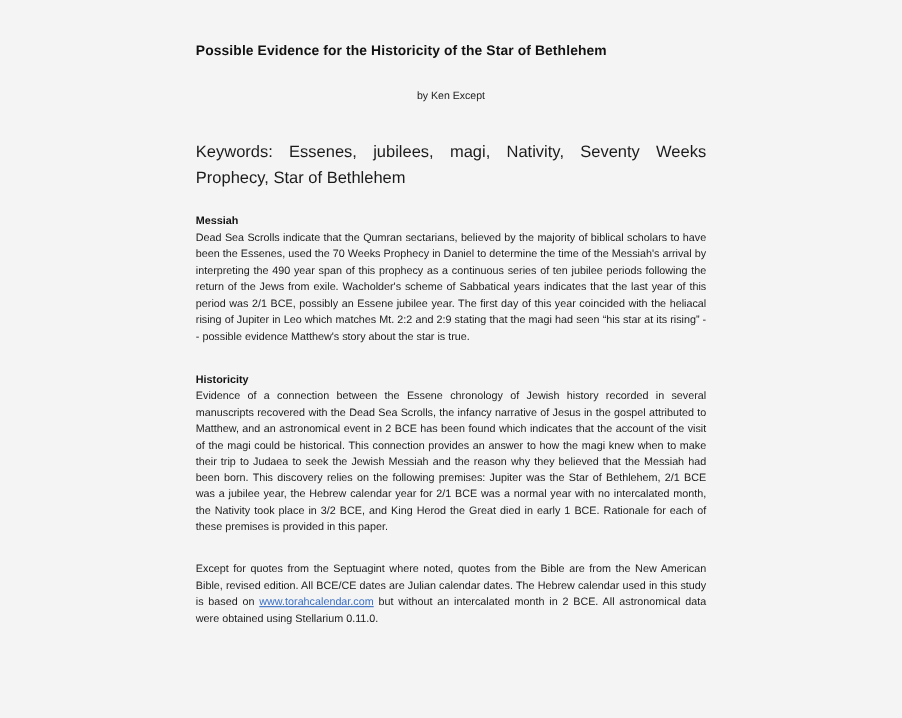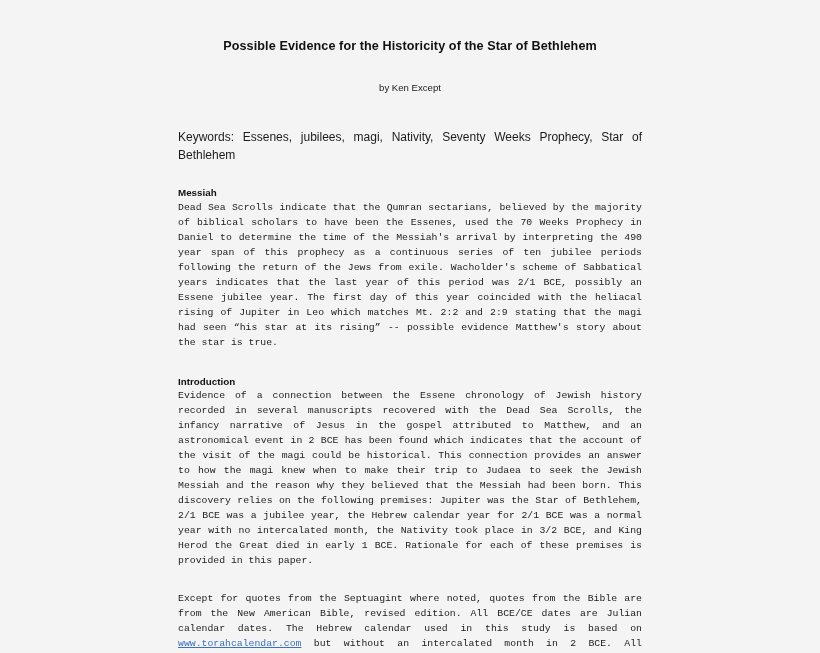--- a/index.html
+++ b/index.html
@@ -26,56 +26,54 @@
     position: absolute;
     left: 178px;
     top: 0;
     width: 464px;
   }
   .doc-title {
     margin: 0;
     padding-top: 38px;
     font-size: 12.6px;
     font-weight: bold;
-    text-align: center;
     letter-spacing: 0.1px;
     line-height: 1.3;
     color: #111111;
   }
   .doc-author {
     margin: 0;
     padding-top: 28px;
     font-size: 9.6px;
     text-align: center;
     color: #1b1b1b;
     line-height: 1.3;
   }
   .keywords {
     margin: 0;
     padding-top: 33px;
-    font-size: 12px;
+    font-size: 15px;
     text-align: justify;
     line-height: 1.52;
     color: #1b1b1b;
   }
   .section-heading {
     margin: 0;
     font-size: 9.8px;
     font-weight: bold;
     line-height: 1.52;
     color: #111111;
   }
   .body-para {
     margin: 0;
     font-size: 9.8px;
     text-align: justify;
     line-height: 1.525;
     color: #1b1b1b;
     hyphens: none;
-    font-family: Liberation Mono, monospace;
   }
   .block-abstract {
     padding-top: 22px;
   }
   .block-introduction {
     padding-top: 24px;
   }
   .block-notes {
     padding-top: 23px;
   }
@@ -95,21 +93,21 @@
     <p class="doc-author">by Ken Except</p>
 
     <p class="keywords">Keywords: Essenes, jubilees, magi, Nativity, Seventy Weeks Prophecy, Star of Bethlehem</p>
 
     <div class="block-abstract">
       <h2 class="section-heading">Messiah</h2>
       <p class="body-para">Dead Sea Scrolls indicate that the Qumran sectarians, believed by the majority of biblical scholars to have been the Essenes, used the 70 Weeks Prophecy in Daniel to determine the time of the Messiah's arrival by interpreting the 490 year span of this prophecy as a continuous series of ten jubilee periods following the return of the Jews from exile.  Wacholder's scheme of Sabbatical years indicates that the last year of this period was 2/1 BCE, possibly an Essene jubilee year.   The first day of this year coincided with the heliacal rising of Jupiter in Leo which matches Mt. 2:2 and 2:9 stating that the magi had seen “his star at its rising” -- possible evidence Matthew's story about the star is true.</p>
     </div>
 
     <div class="block-introduction">
-      <h2 class="section-heading">Introduction</h2>
+      <h2 class="section-heading">Historicity</h2>
       <p class="body-para">Evidence of a connection between the Essene chronology of Jewish history recorded in several manuscripts recovered with the Dead Sea Scrolls, the infancy narrative of Jesus in the gospel attributed to Matthew, and an astronomical event in 2 BCE has been found which indicates that the account of the visit of the magi could be historical.  This connection provides an answer to how the magi knew when to make their trip to Judaea to seek the Jewish Messiah and the reason why they believed that the Messiah had been born.  This discovery relies on the following premises: Jupiter was the Star of Bethlehem, 2/1 BCE was a jubilee year, the Hebrew calendar year for 2/1 BCE was a normal year with no intercalated month, the Nativity took place in 3/2 BCE, and King Herod the Great died in early 1 BCE.  Rationale for each of these premises is provided in this paper.</p>
     </div>
 
     <div class="block-notes">
       <p class="body-para"><span>Except for quotes from the Septuagint where noted, quotes from the Bible are from the New American Bible, revised edition. All BCE/CE dates are Julian calendar dates. The Hebrew calendar used in this study is based on </span><a class="inline-link" href="#">www.torahcalendar.com</a><span> but without an intercalated month in 2 BCE. All astronomical data were obtained using Stellarium 0.11.0.</span></p>
     </div>
 
   </div>
 </div>
 

